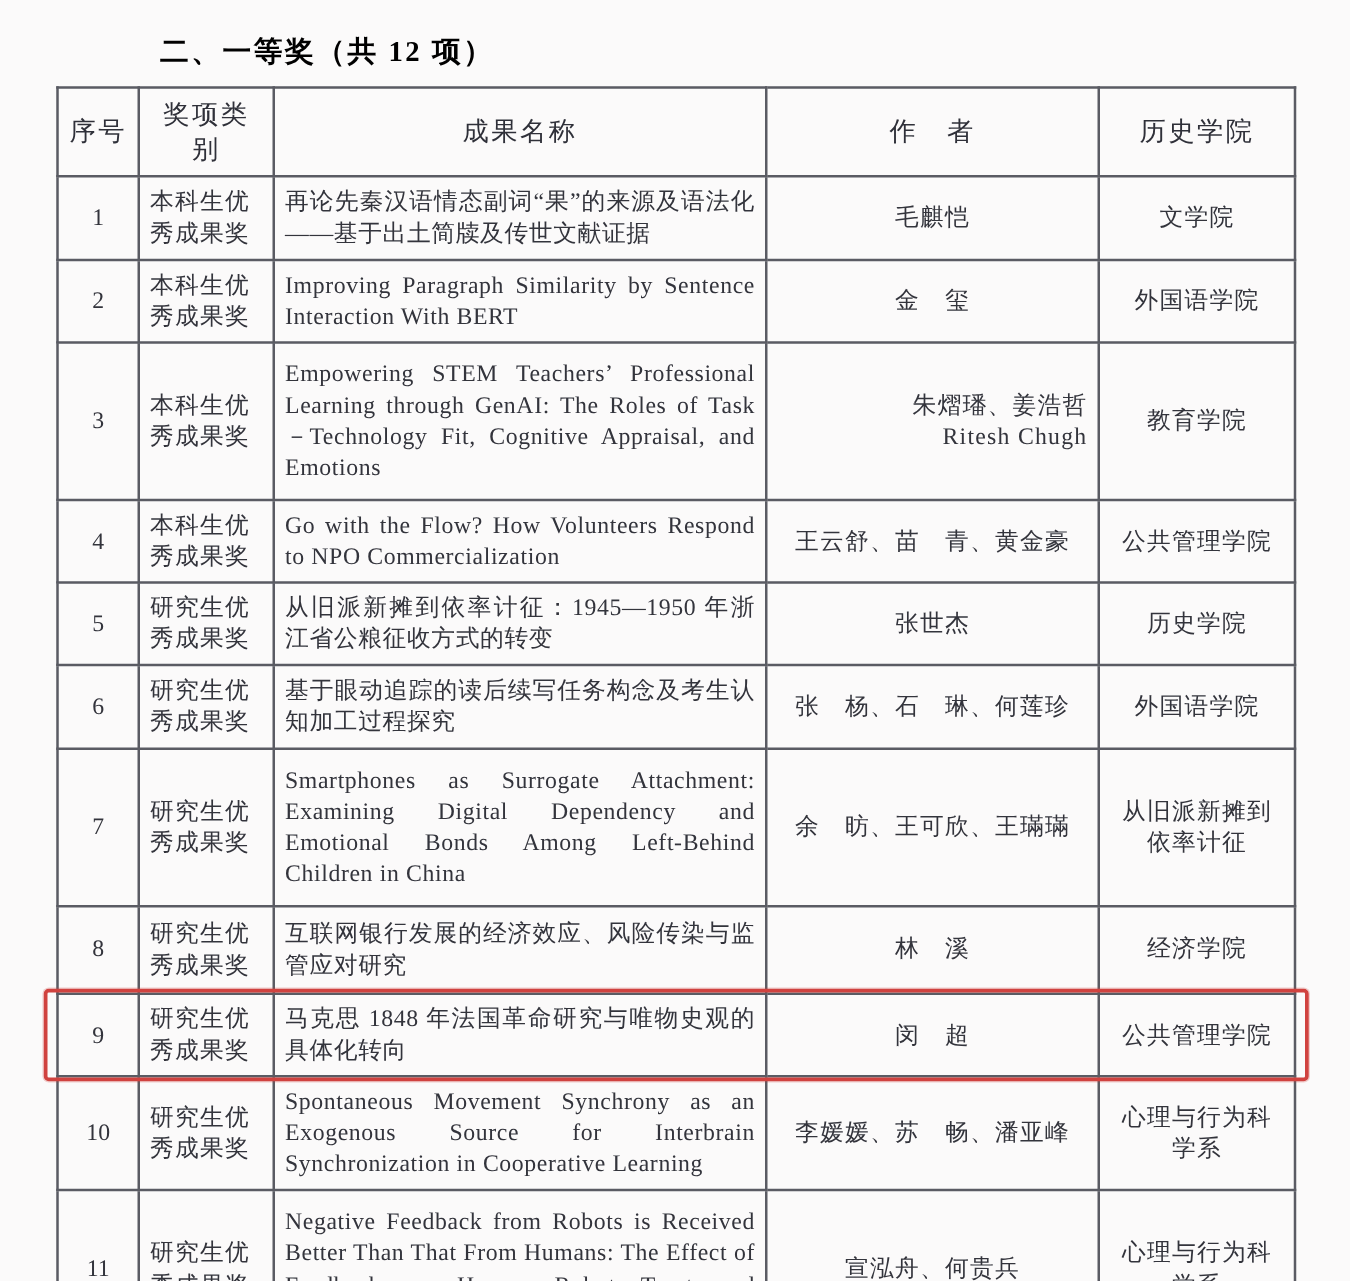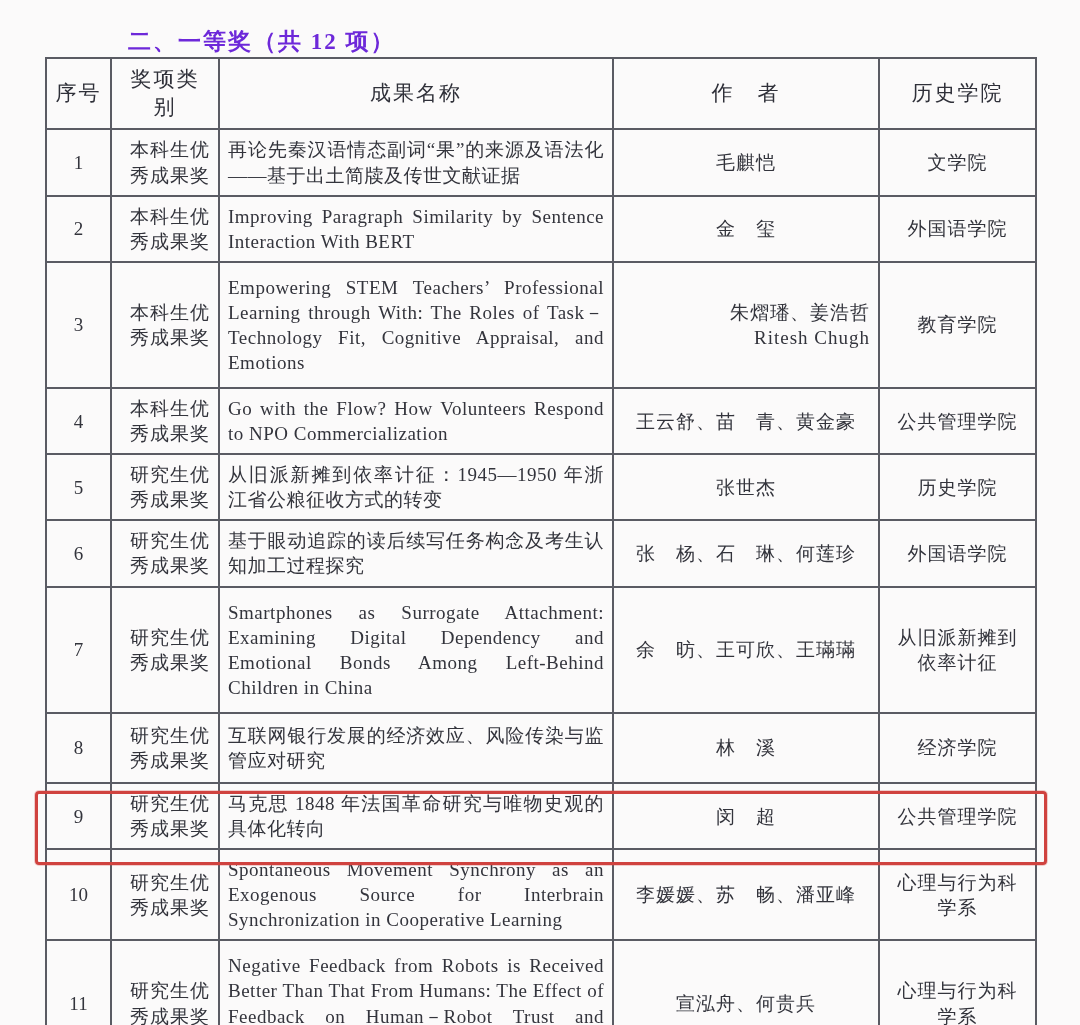--- a/index.html
+++ b/index.html
@@ -13,25 +13,25 @@
     overflow: hidden;
     position: relative;
     font-family: "Liberation Serif", "DejaVu Serif", serif;
     color: #33343c;
   }
   .page {
     position: relative;
     padding-top: 26px;
   }
   .section-title {
-    margin: 0 0 0 128px;
+    margin: 0 0 12px 128px;
     font-size: 23px;
     font-weight: bold;
     letter-spacing: 2px;
-    color: #6d28d9;
+    color: #000000;
   }
   table.awards {
     border-collapse: collapse;
     table-layout: fixed;
     margin-left: 45px;
     width: 990px;
     background: transparent;
   }
   table.awards col.c-no    { width: 65px;  }
   table.awards col.c-cat   { width: 108px; }
@@ -51,21 +51,21 @@
     letter-spacing: 2px;
     text-align: center;
     height: 40px;
     color: #2f3039;
   }
   td.col-no {
     text-align: center;
     font-size: 20px;
   }
   td.col-cat {
-    text-align: right;
+    text-align: left;
     letter-spacing: 1px;
     padding-left: 4px;
     padding-right: 4px;
     border-radius: 16px;
   }
   td.col-title {
     text-align: justify;
     letter-spacing: 0.5px;
     padding-left: 10px;
     padding-right: 10px;
@@ -127,21 +127,21 @@
         <tr>
     <td class="col-no">2</td>
     <td class="col-cat">本科生优秀成果奖</td>
     <td class="col-title">Improving Paragraph Similarity by Sentence Interaction With BERT</td>
     <td class="col-authors">金　玺</td>
     <td class="col-dept">外国语学院</td>
   </tr>
         <tr class="r-pad-md">
     <td class="col-no">3</td>
     <td class="col-cat">本科生优秀成果奖</td>
-    <td class="col-title">Empowering STEM Teachers’ Professional Learning through With: The Roles of Task－Technology Fit, Cognitive Appraisal, and Emotions</td>
+    <td class="col-title">Empowering STEM Teachers’ Professional Learning through GenAI: The Roles of Task－Technology Fit, Cognitive Appraisal, and Emotions</td>
     <td class="col-authors">
             <div class="author-line">朱熠璠、姜浩哲</div>
             <div class="author-line">Ritesh Chugh</div>
           </td>
     <td class="col-dept">教育学院</td>
   </tr>
         <tr>
     <td class="col-no">4</td>
     <td class="col-cat">本科生优秀成果奖</td>
     <td class="col-title">Go with the Flow? How Volunteers Respond to NPO Commercialization</td>

